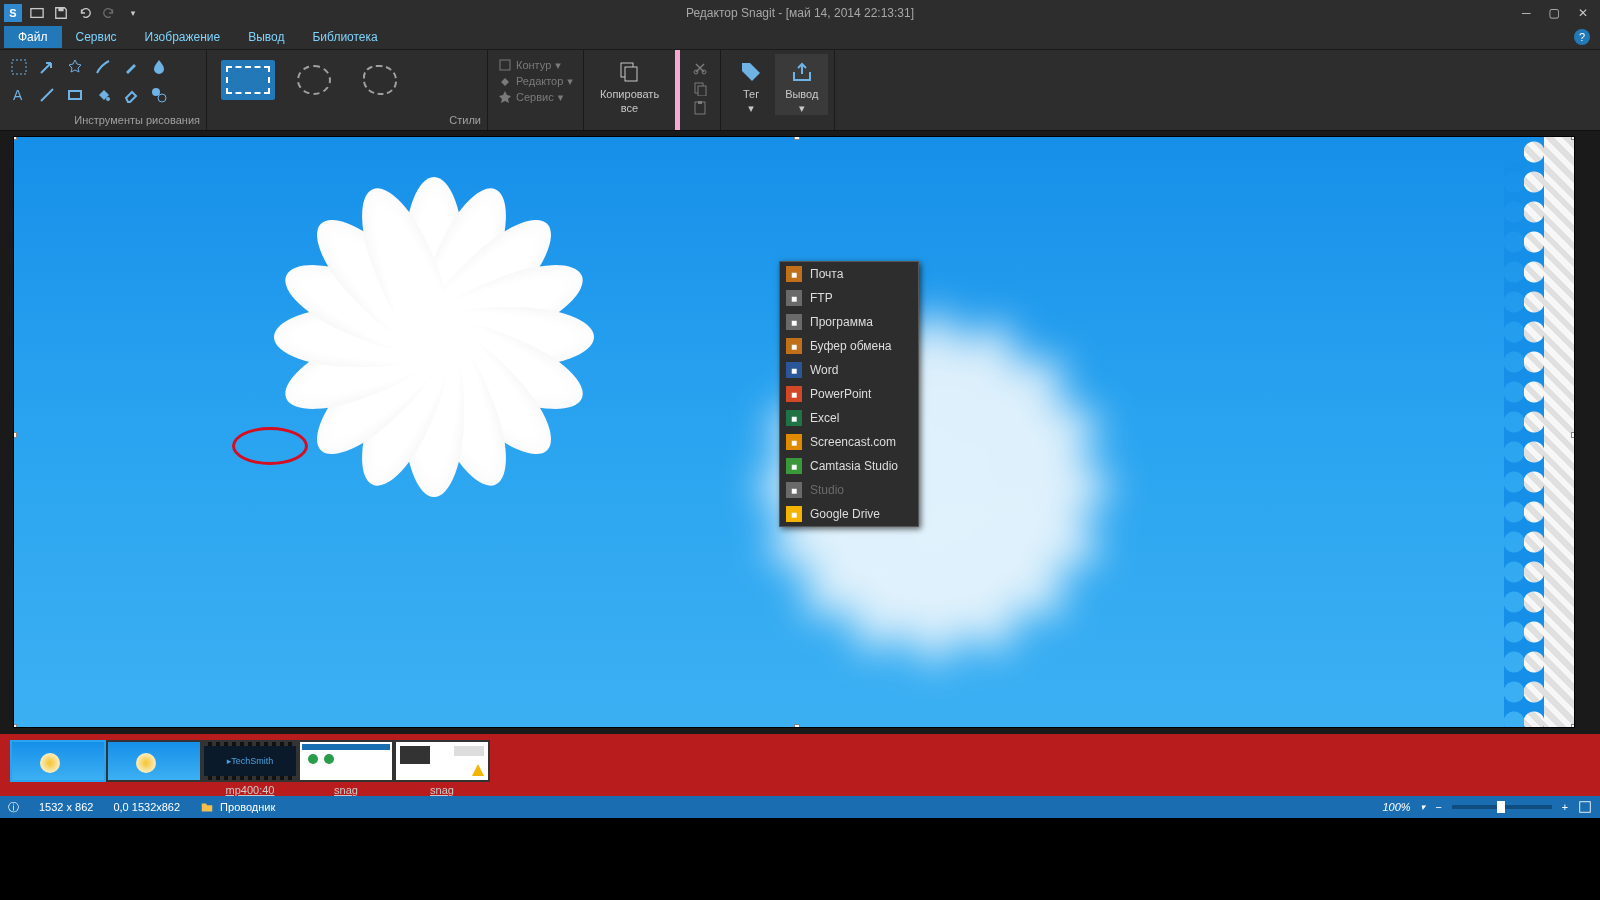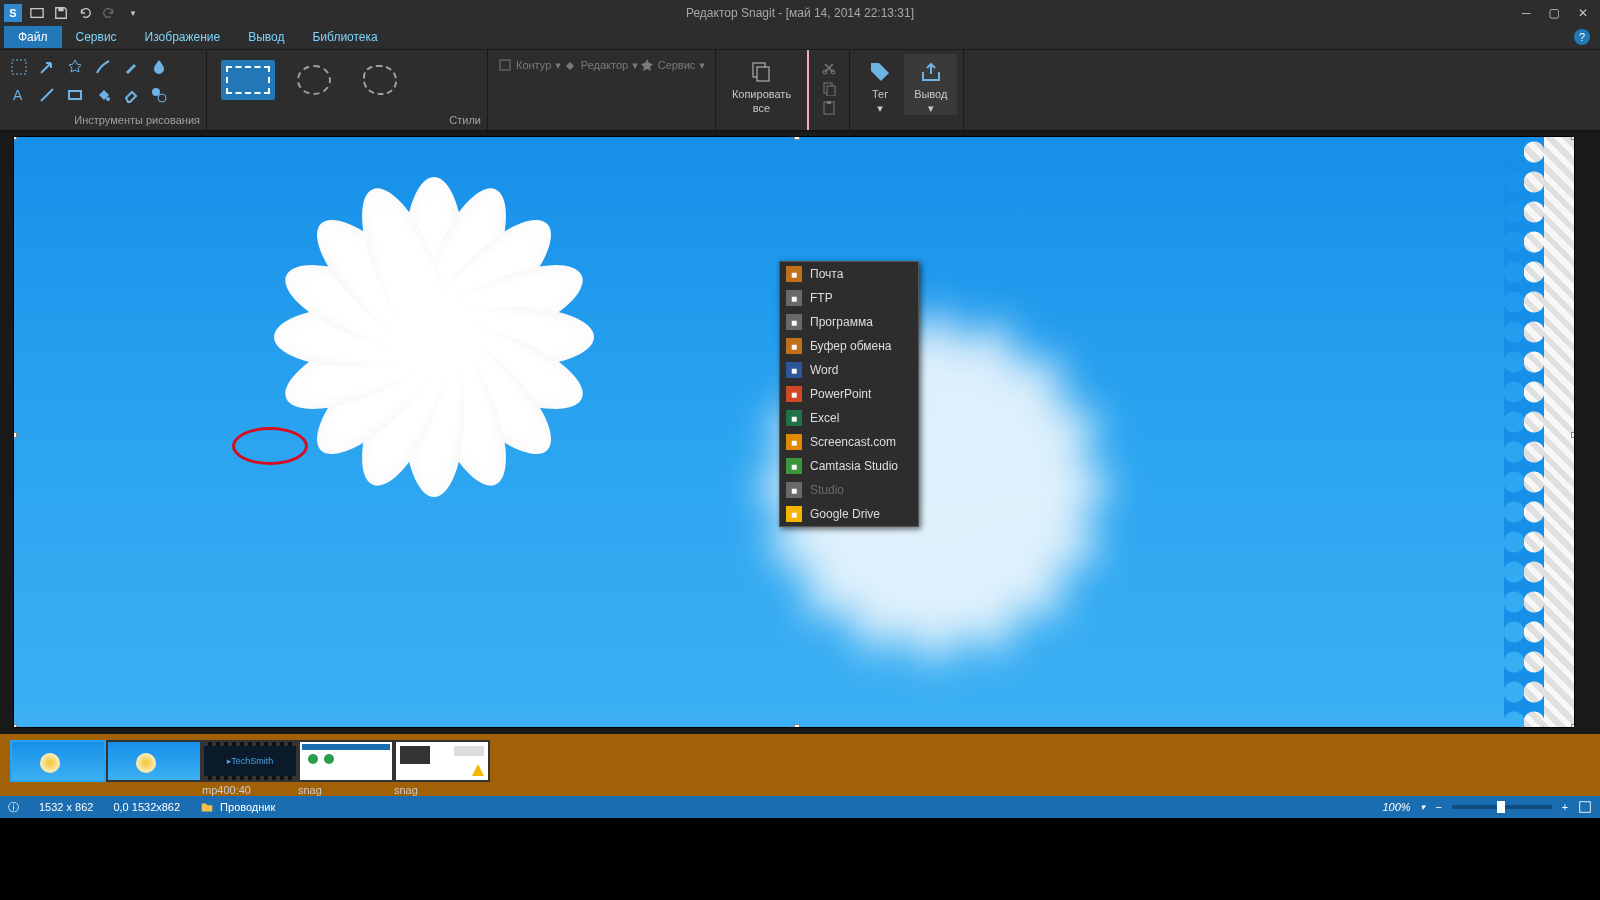--- a/index.html
+++ b/index.html
@@ -21,21 +21,21 @@
 .tbtn { width:26px; height:26px; display:flex; align-items:center; justify-content:center; color:#6fb2e4; cursor:pointer; }
 .rg-label { text-align:right; font-size:11px; color:#a0a0a0; margin-top:auto; padding-bottom:2px;}
 .styles { flex:0 0 auto; }
 .styles .list { display:flex; gap:12px; align-items:center; padding:6px 8px; }
 .style-item { width:54px; height:40px; border-radius:2px; display:flex; align-items:center; justify-content:center; cursor:pointer;}
 .style-item.sel { background:#2378b8; }
 .sel-rect { width:44px; height:28px; border:2px dashed #fff; }
 .sel-circle { width:34px; height:30px; border:2px dashed #a0a0a0; border-radius:50%; }
 .sel-free { width:34px; height:30px; border:2px dashed #a0a0a0; border-radius:40% 50% 45% 50%; }
 .sel-poly { width:34px; height:30px; border:2px dashed #a0a0a0; transform:rotate(15deg); clip-path:polygon(50% 5%,90% 35%,80% 90%,20% 90%,10% 35%);}
-.small-stack { display:flex; gap:2px; padding:4px 4px 0 4px;text-align:center; }
+.small-stack { display:flex; flex-direction:column; gap:2px; padding:4px 4px 0 4px;text-align:center; }
 .small-stack .row { font-size:11px; color:#7a7a7a; display:flex; align-items:center; gap:4px; }
 .small-stack .row svg { width:14px; height:14px; }
 .big-btn { display:flex; flex-direction:column; align-items:center; justify-content:flex-start; padding:4px 10px 0 10px; gap:2px; cursor:pointer; font-size:11px; color:#c8c8c8;}
 .big-btn .bi { width:28px; height:28px; display:flex; align-items:center; justify-content:center; }
 .big-btn.hi { background:#3a3a3a; }
 .edit-col { display:flex; flex-direction:column; gap:4px; padding:6px 6px 0 6px;}
 .edit-col .ei { width:16px; height:16px; color:#7a7a7a;}
 .canvas-wrap { position:relative; height:603px; background:#1a1a1a; padding:6px 6px; }
 .canvas { position:relative; margin:0 8px; width:1560px; height:590px; background:#fff; box-shadow:0 0 0 1px #000; overflow:hidden; }
 .sky { position:absolute; inset:0; background:linear-gradient(180deg,#168fe9 0%,#2aa4f0 50%,#3cb0f3 100%); }
@@ -45,25 +45,25 @@
 .petal { position:absolute; width:60px; height:160px; background:radial-gradient(ellipse at 50% 100%,#fff 60%,#f2f2f2 100%); border-radius:50% 50% 40% 40%; transform-origin:50% 100%; }
 .center { position:absolute; left:-45px; top:-45px; width:90px; height:90px; border-radius:50%; background:radial-gradient(circle,#f4c430 0%,#e09b10 60%,#b87400 100%); box-shadow:inset 0 0 12px #8a5a00; }
 .torn { position:absolute; right:0; top:0; width:50px; height:100%; background-image:repeating-linear-gradient(45deg,#e0e0e0 0 6px,#f7f7f7 6px 12px); }
 .torn::before { content:""; position:absolute; left:-20px; top:0; width:40px; height:100%; background:#168fe9; -webkit-mask:radial-gradient(circle at 10px 15px,transparent 10px,#000 11px) 0 0/20px 30px; mask:radial-gradient(circle at 10px 15px,transparent 10px,#000 11px) 0 0/20px 30px;}
 .anno { position:absolute; left:218px; top:290px; width:76px; height:38px; border:3px solid #d40f22; border-radius:50%; }
 .handle { position:absolute; width:6px; height:6px; background:#fff; border:1px solid #888; }
 .dropdown { position:absolute; left:779px; top:130px; width:140px; background:#2d2d2d; border:1px solid #555; box-shadow:2px 2px 6px rgba(0,0,0,.6); z-index:50; }
 .dropdown .di { display:flex; align-items:center; gap:8px; padding:4px 10px 4px 6px; font-size:12px; color:#ddd; cursor:pointer; }
 .dropdown .di.dis { color:#6a6a6a; }
 .dropdown .di .dicon { width:16px; height:16px; flex:0 0 16px; display:flex; align-items:center; justify-content:center; font-size:10px; color:#fff;}
-.tray { height:62px; background:#a16207; display:flex; gap:0; padding:6px 10px; align-items:flex-start; }
+.tray { height:62px; background:#b91c1c; display:flex; gap:0; padding:6px 10px; align-items:flex-start;text-decoration:underline; }
 .thumb { width:96px; display:flex; flex-direction:column; cursor:pointer;}
 .thumb .tbox { width:96px; height:42px; border:2px solid transparent; background:#333; position:relative; overflow:hidden;}
 .thumb.sel .tbox { border-color:#2aa4f0; }
-.thumb .tlab { display:flex; justify-content:flex-start; font-size:11px; color:#ccc; padding-top:2px;}
+.thumb .tlab { display:flex; justify-content:center; font-size:11px; color:#ccc; padding-top:2px;}
 .statusbar { height:22px; background:#1a6db1; display:flex; align-items:center; color:#fff; font-size:11px; padding:0 8px; gap:20px; }
 .statusbar .right { margin-left:auto; display:flex; align-items:center; gap:10px;font-style:italic;}
 .zoom-slider { width:100px; height:4px; background:#0f4d80; position:relative;}
 .zoom-slider .knob { position:absolute; left:45px; top:-4px; width:8px; height:12px; background:#fff;}
 svg { display:block; }
 </style>
 </head>
 <body>
 
 <div class="titlebar">
@@ -207,21 +207,21 @@
           </svg><span>Контур</span> ▾</div>
       <div class="row"><svg viewBox="0 0 14 14">
             <path d="M3 8l4-4 4 4-4 4z" fill="#7a7a7a"></path>
           </svg><span>Редактор</span> ▾</div>
       <div class="row"><svg viewBox="0 0 14 14">
             <path d="M7 1l2 4 4 1-3 3 1 4-4-2-4 2 1-4-3-3 4-1z" fill="#7a7a7a"></path>
           </svg><span>Сервис</span> ▾</div>
     </div>
   </div>
 
-  <div class="rg" style="border-right:2px solid #f9a8d4">
+  <div class="rg" style="border-right:5px solid #f9a8d4">
     <div class="big-btn">
       <div class="bi">
           <svg width="26" height="26" viewBox="0 0 26 26">
             <rect x="4" y="4" width="12" height="14" fill="none" stroke="#c8c8c8"></rect>
             <rect x="8" y="8" width="12" height="14" fill="#2d2d2d" stroke="#c8c8c8"></rect>
           </svg>
         </div>
       <span>Копировать</span>
         <span>все</span>
     </div>

